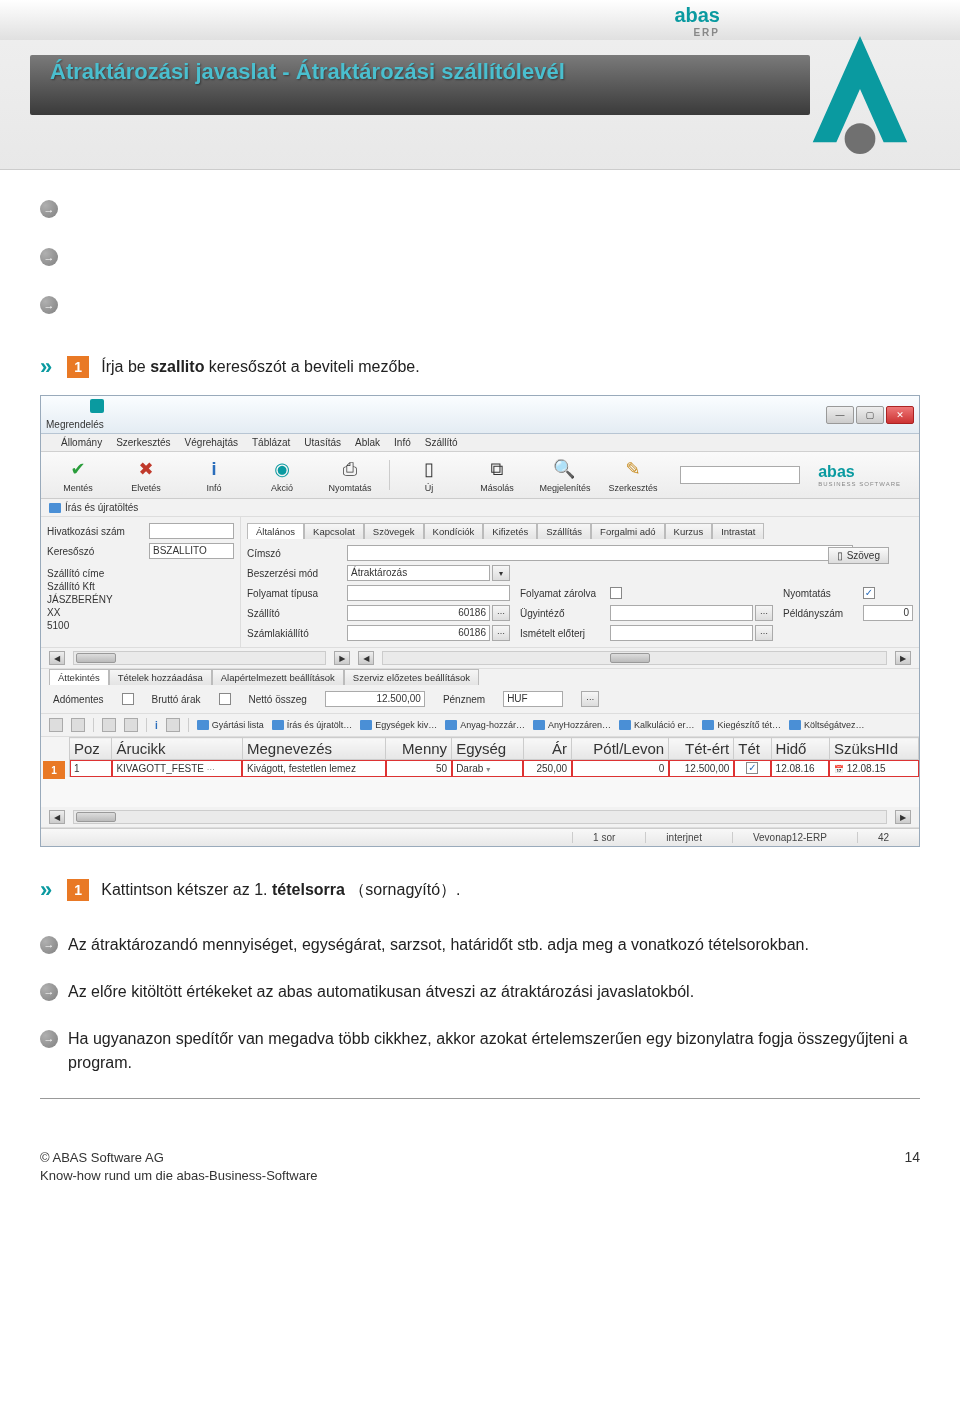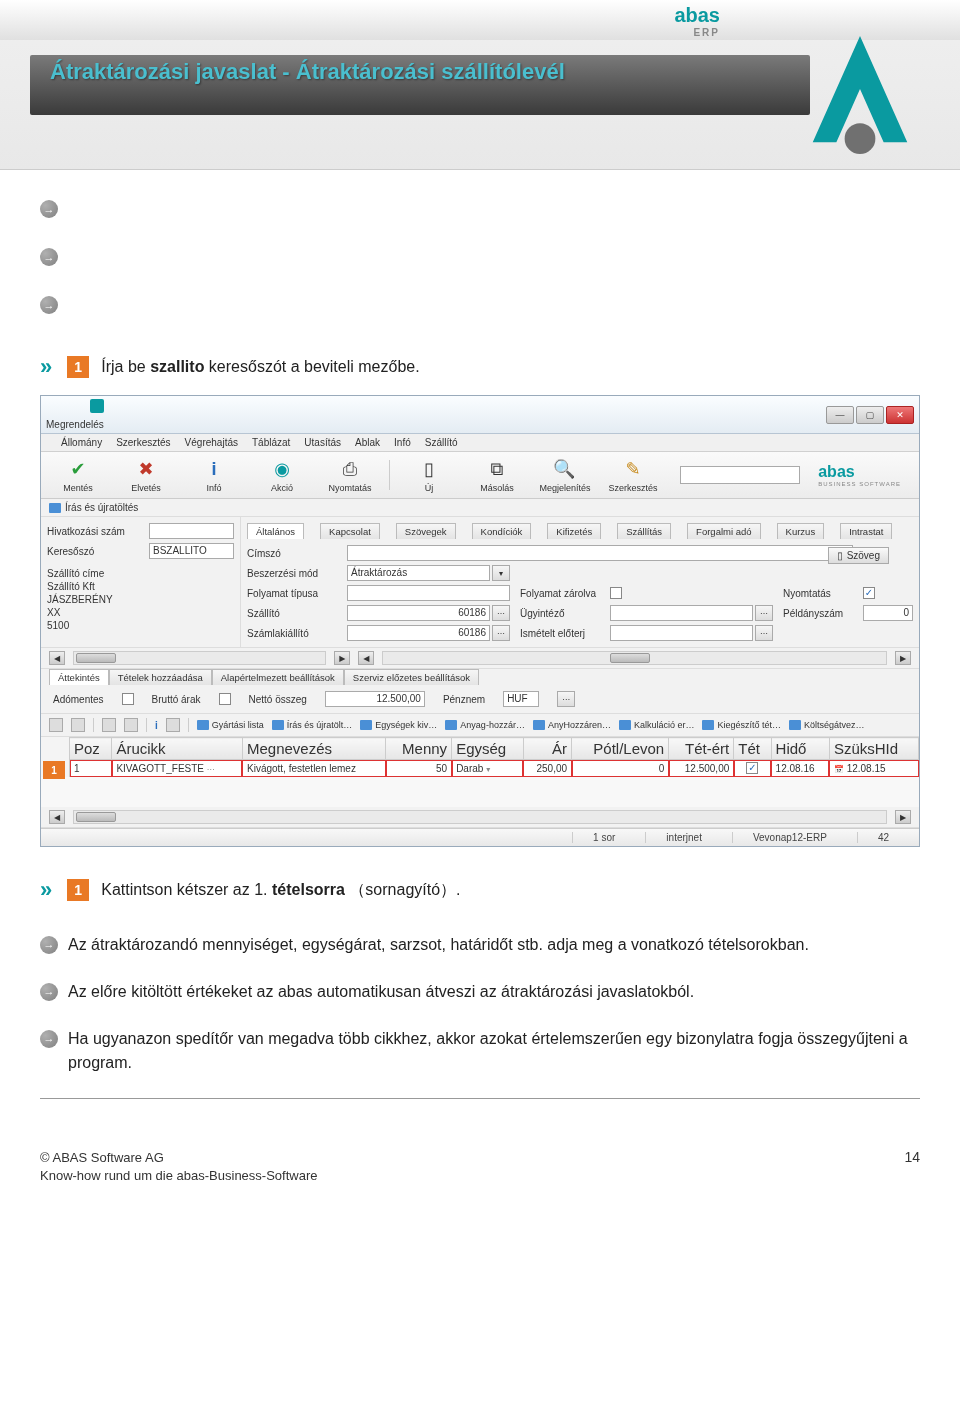--- a/index.html
+++ b/index.html
@@ -139,21 +139,21 @@
   .sub-toolbar .chip-icon { width:12px; height:10px; background:#4a8fd6; border-radius:1px; }
   
   .main-pane { display:flex; border-bottom:1px solid #ddd; }
   .left-pane { width:200px; border-right:1px solid #ddd; padding:6px; background:#f2f2f2; }
   .field-row { display:flex; align-items:center; margin-bottom:4px; gap:12px; }
   .field-row label { width:90px; color:#333; }
   .field-row .val, .input-box { background:#fff; border:1px solid #aaa; height:16px; padding:1px 3px; flex:1; font-size:10px; }
   .addr-block { margin-top:8px; line-height:1.3; }
   
   .right-pane { flex:1; padding:6px; background:#f2f2f2; position:relative; }
-  .tab-strip { display:flex; gap:16px; margin-bottom:6px; }
+  .tab-strip { display:flex; gap:0; margin-bottom:6px; }
   .tab { padding:2px 8px; background:linear-gradient(#f6f6f6,#e4e4e4); border:1px solid #bbb; border-bottom:none; font-size:9.5px; cursor:pointer; }
   .tab.active { background:#fff; font-weight:normal; }
   .form-grid { display:grid; grid-template-columns:90px 1fr 80px 1fr 70px 50px; gap:4px 10px; align-items:center; }
   .form-grid label { color:#333; }
   .form-grid .inp { background:#fff; border:1px solid #aaa; height:16px; padding:1px 3px; font-size:10px; }
   .form-grid .mini-btn { width:18px; height:16px; background:linear-gradient(#f6f6f6,#ddd); border:1px solid #aaa; display:inline-flex; align-items:center; justify-content:center; font-size:8px; }
   .szoveg-btn { position:absolute; right:30px; top:30px; display:flex; align-items:center; gap:4px; padding:2px 8px; background:linear-gradient(#fafafa,#ddd); border:1px solid #aaa; }
   .cb { width:12px; height:12px; border:1px solid #888; background:#fff; display:inline-block; }
   .cb.checked::after { content:"✓"; font-size:10px; color:#2a6dbb; display:block; line-height:10px; text-align:center; }
   
@@ -414,21 +414,21 @@
     </div>
 
     <div class="summary-row">
       <label>Adómentes</label>
       <span class="cb"></span>
       <label>Bruttó árak</label>
       <span class="cb"></span>
       <label>Nettó összeg</label>
       <div class="inp">12.500,00</div>
       <label>Pénznem</label>
-      <div class="inp" style="width:36px;text-align:left">HUF</div>
+      <div class="inp" style="width:60px;text-align:left">HUF</div>
       <span class="mini-btn" style="width:18px;height:16px;border:1px solid #aaa;background:linear-gradient(#f6f6f6,#ddd);display:inline-flex;align-items:center;justify-content:center;font-size:8px">⋯</span>
     </div>
 
     <div class="grid-toolbar">
       <span class="gi"></span>
       <span class="gi"></span>
       <span style="width:1px;height:14px;background:#ccc"></span>
       <span class="gi"></span>
       <span class="gi"></span>
       <span style="width:1px;height:14px;background:#ccc"></span>

